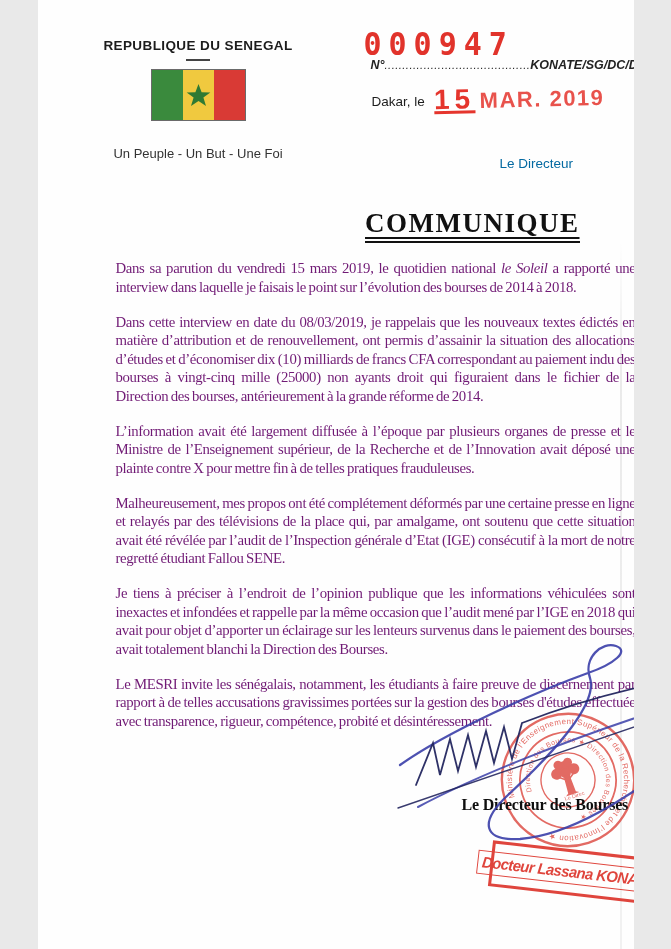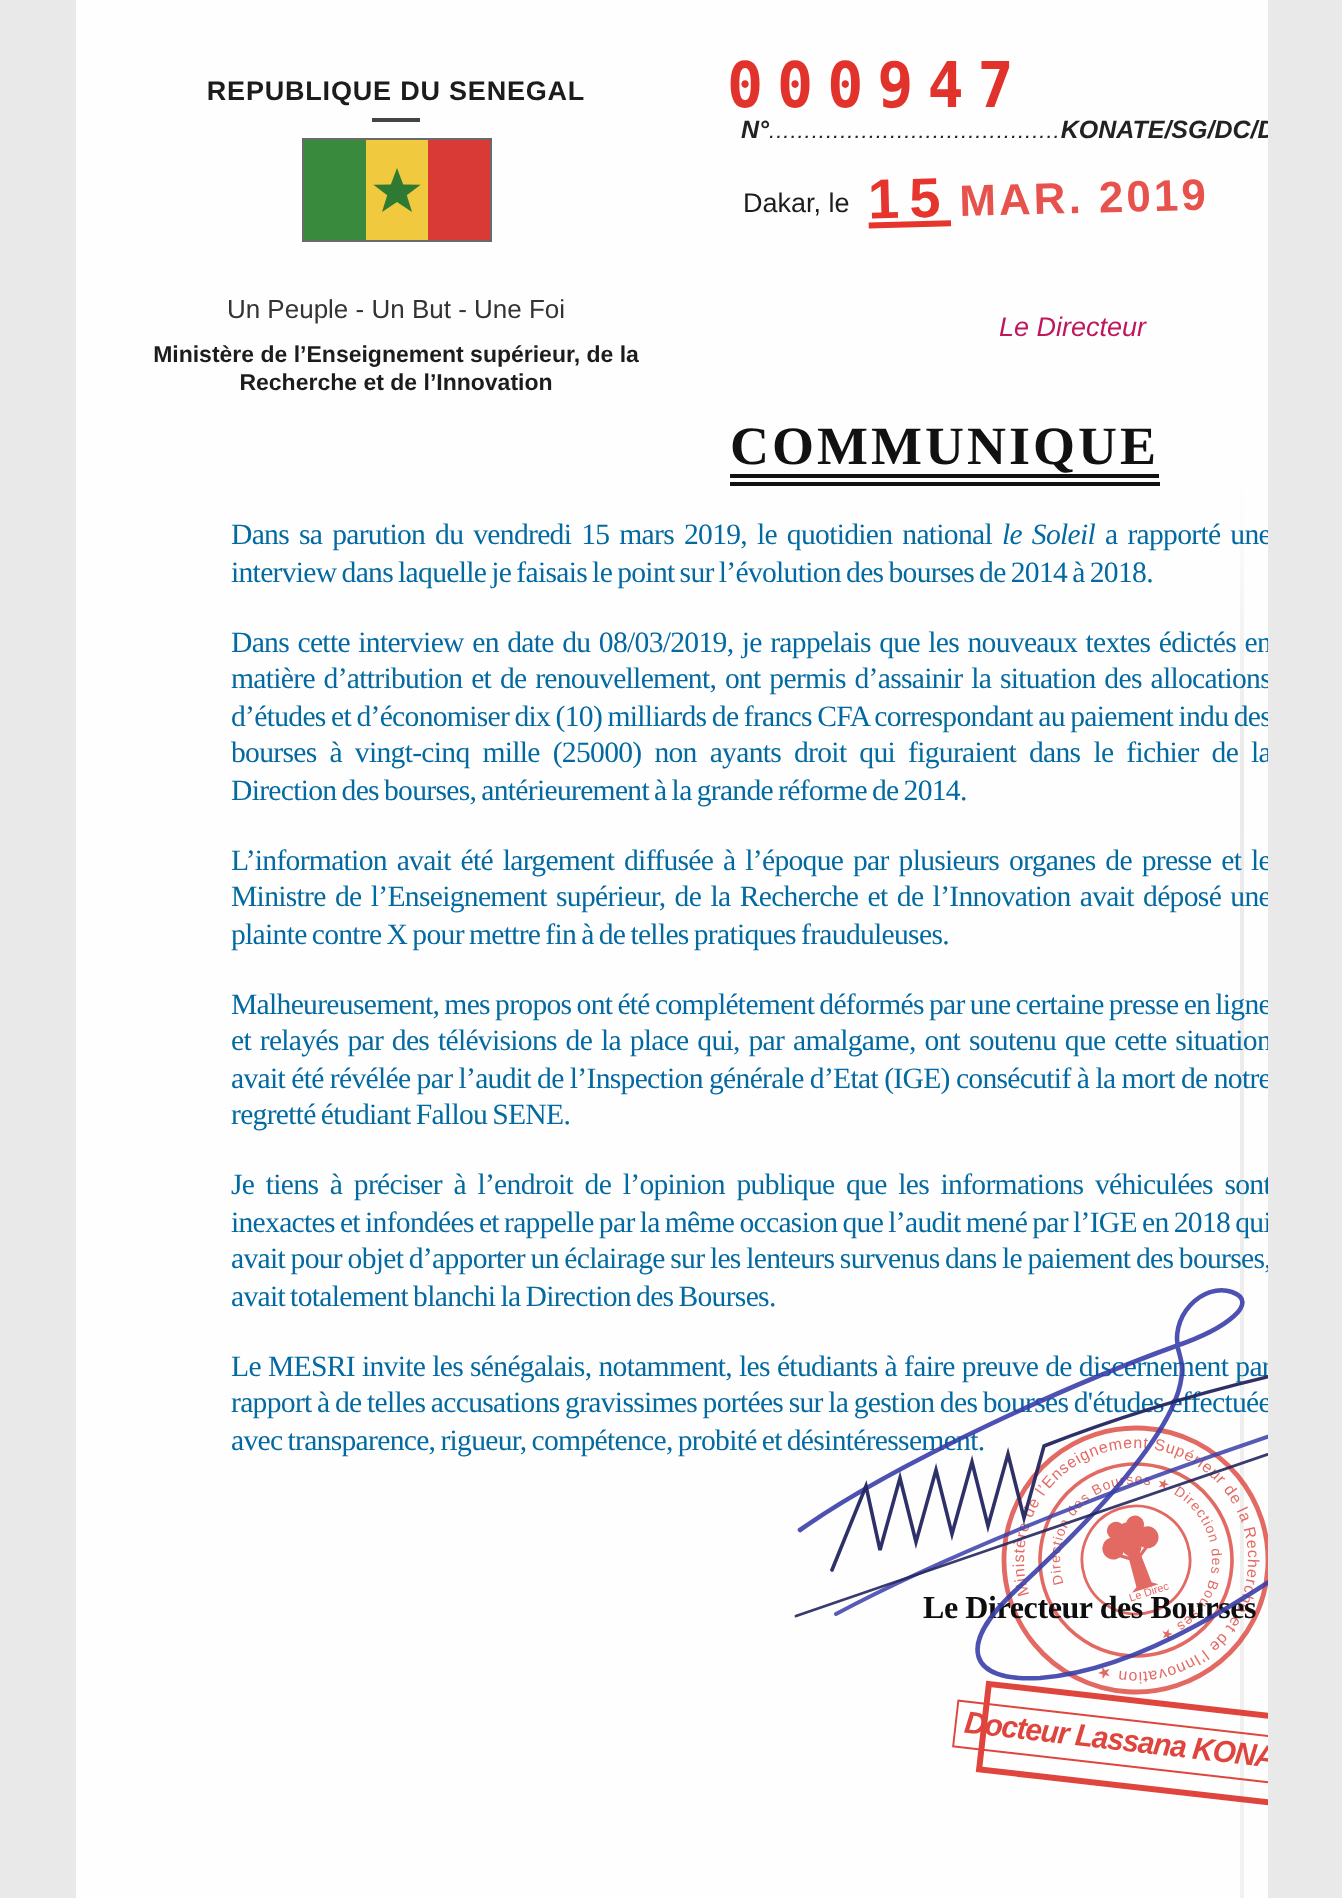--- a/index.html
+++ b/index.html
@@ -34,32 +34,32 @@
   .ref-line .dots{letter-spacing:.5px;font-weight:400;font-size:11px;}
   .place-label{position:absolute;left:334px;top:94px;
     font-family:"Liberation Sans",sans-serif;font-size:13.5px;color:#1d1d1d;}
   .date-stamp{position:absolute;left:396px;top:82px;color:#e5352d;
     font-family:"Liberation Sans",sans-serif;font-weight:bold;white-space:nowrap;
     transform:rotate(-1.5deg);}
   .date-stamp .day{font-size:28px;letter-spacing:5px;text-decoration:underline;
     text-decoration-thickness:2.5px;text-underline-offset:2px;}
   .date-stamp .rest{font-size:22px;letter-spacing:1.5px;opacity:.85;}
   .signatory-title{position:absolute;left:462px;top:156px;
-    font-family:"Liberation Sans",sans-serif;font-style:italic;font-size:13.5px;color:#be185d;}
+    font-family:"Liberation Sans",sans-serif;font-size:13.5px;color:#0369a1;}
 
   
   .title-row{position:absolute;left:78px;top:208px;width:464px;text-align:right;}
   .title-row span{display:inline-block;font-size:27px;font-weight:bold;letter-spacing:1.5px;
     color:#111;border-bottom:2px solid #111;padding-bottom:2px;
     text-decoration:underline;text-decoration-thickness:1.5px;text-underline-offset:5px;}
 
   
   .body-col{position:absolute;left:78px;top:259px;width:520px;
     font-size:14.8px;line-height:18.5px;letter-spacing:-.35px;word-spacing:-.8px;
-    color:#0369a1;}
+    color:#701a75;}
   .body-col p{margin:0 0 16.5px 0;text-align:justify;}
   .it{font-style:italic;}
 
   
   .director-line{position:absolute;left:424px;top:796px;
     font-size:16px;font-weight:bold;color:#0e0e0e;letter-spacing:-.2px;z-index:3;}
   .round-stamp{position:absolute;left:455px;top:705px;opacity:.82;z-index:2;
     transform:rotate(-18deg);}
   .sig-svg{position:absolute;left:350px;top:635px;z-index:4;}
   .name-stamp{position:absolute;left:452px;top:849px;width:150px;height:40px;
@@ -81,24 +81,20 @@
   <div class="hdr-left">
     <div class="country">REPUBLIQUE DU SENEGAL</div>
     <div class="tiny-rule"></div>
     <span class="flag-wrap"><svg width="93" height="50" viewBox="0 0 93 50">
       <rect x="0" y="0" width="31" height="50" fill="#3a8a3d"></rect>
       <rect x="31" y="0" width="31" height="50" fill="#f0c93f"></rect>
       <rect x="62" y="0" width="31" height="50" fill="#d93a35"></rect>
       <polygon fill="#2f7a33" points="46.5,14 49.6,22.2 58.3,22.4 51.4,27.6 54,36 46.5,31 39,36 41.6,27.6 34.7,22.4 43.4,22.2"></polygon>
     </svg></span>
     <div class="motto">Un Peuple - Un But - Une Foi</div>
-    <div class="ministry">
-      <span>Ministère de l’Enseignement supérieur, de la</span><br>
-      <span>Recherche et de l’Innovation</span>
-    </div>
   </div>
 
   <div class="stamp-number">000947</div>
   <div class="ref-line">
     <span>N°</span><span class="dots">.........................................</span><span>KONATE/SG/DC/DB/ BG/lk.</span>
   </div>
   <div class="place-label">Dakar, le</div>
   <div class="date-stamp">
     <span class="day">15</span>
     <span class="rest">MAR. 2019</span>

